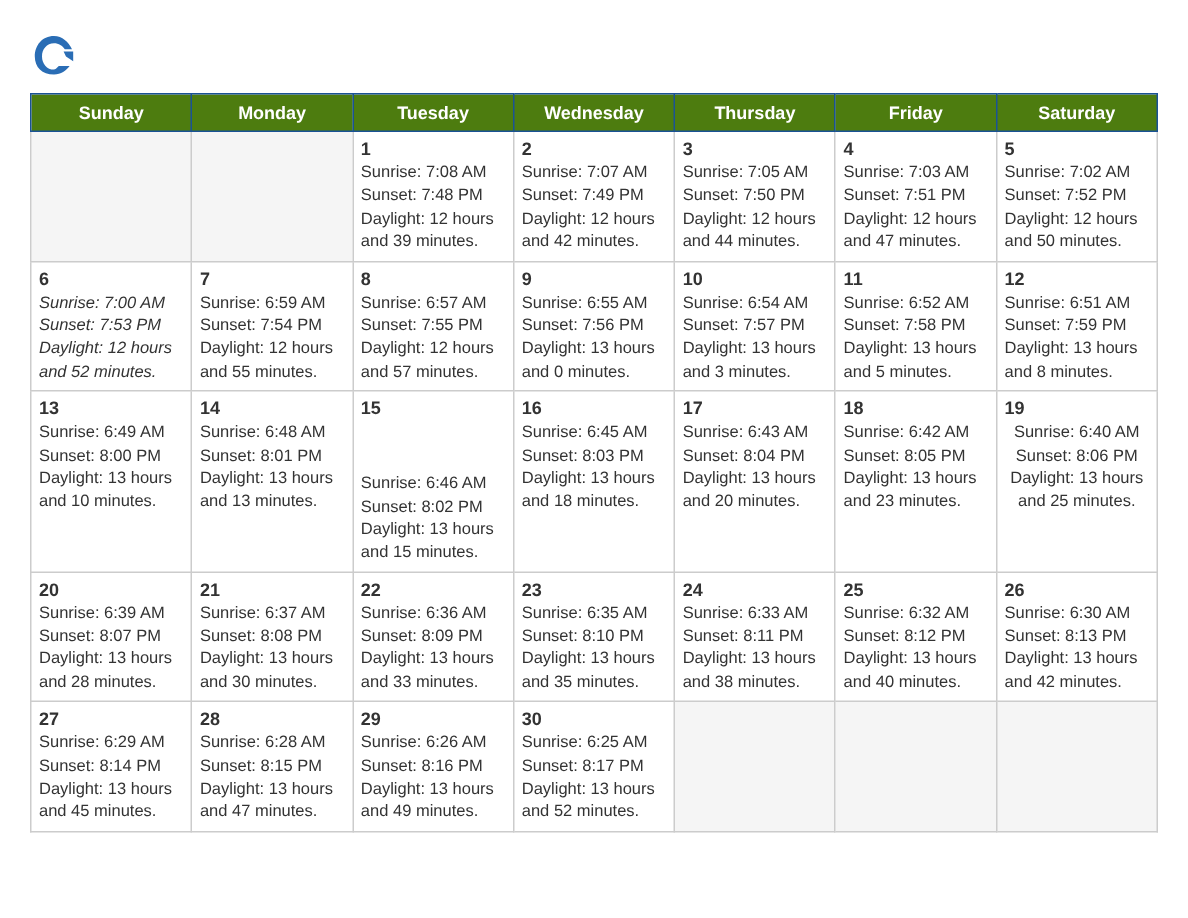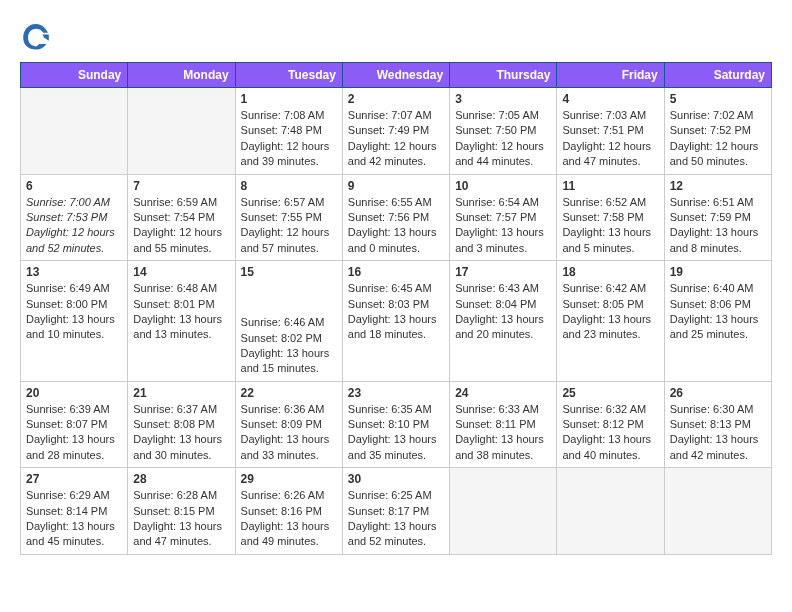--- a/index.html
+++ b/index.html
@@ -51,23 +51,23 @@
     .location {
       font-size: 14px;
       color: #555;
     }
     .calendar {
       width: 100%;
       border-collapse: collapse;
       font-size: 11px;
     }
     .calendar th {
-      background-color: #8b5cf6;
+      background-color: #4d7c0f;
       color: #fff;
-      text-align: right;
+      text-align: center;
       padding: 5px 6px;
       font-size: 12px;
       font-weight: bold;
       border: 1px solid #1a5295;
     }
     .calendar td {
       border: 1px solid #ccc;
       vertical-align: top;
       padding: 4px 5px;
       width: 107px;
@@ -251,21 +251,21 @@
         </td>
         <td>
           <span class="day-num">18</span>
           <div class="day-info" style="white-space: pre-line;">Sunrise: 6:42 AM
 Sunset: 8:05 PM
 Daylight: 13 hours
 and 23 minutes.</div>
         </td>
         <td>
           <span class="day-num">19</span>
-          <div class="day-info" style="white-space: pre-line;">Sunrise: 6:40 AM
+          <div class="day-info" style="white-space: pre-line; text-align: center;">Sunrise: 6:40 AM
 Sunset: 8:06 PM
 Daylight: 13 hours
 and 25 minutes.</div>
         </td>
       </tr>
       <tr>
         <td>
           <span class="day-num">20</span>
           <div class="day-info" style="white-space: pre-line;">Sunrise: 6:39 AM
 Sunset: 8:07 PM

